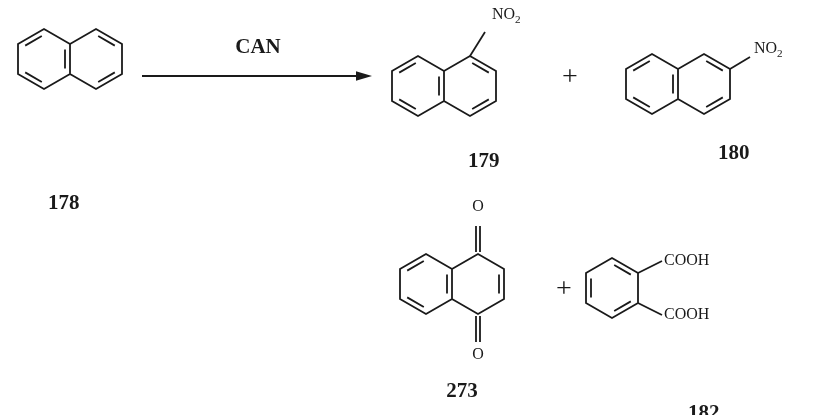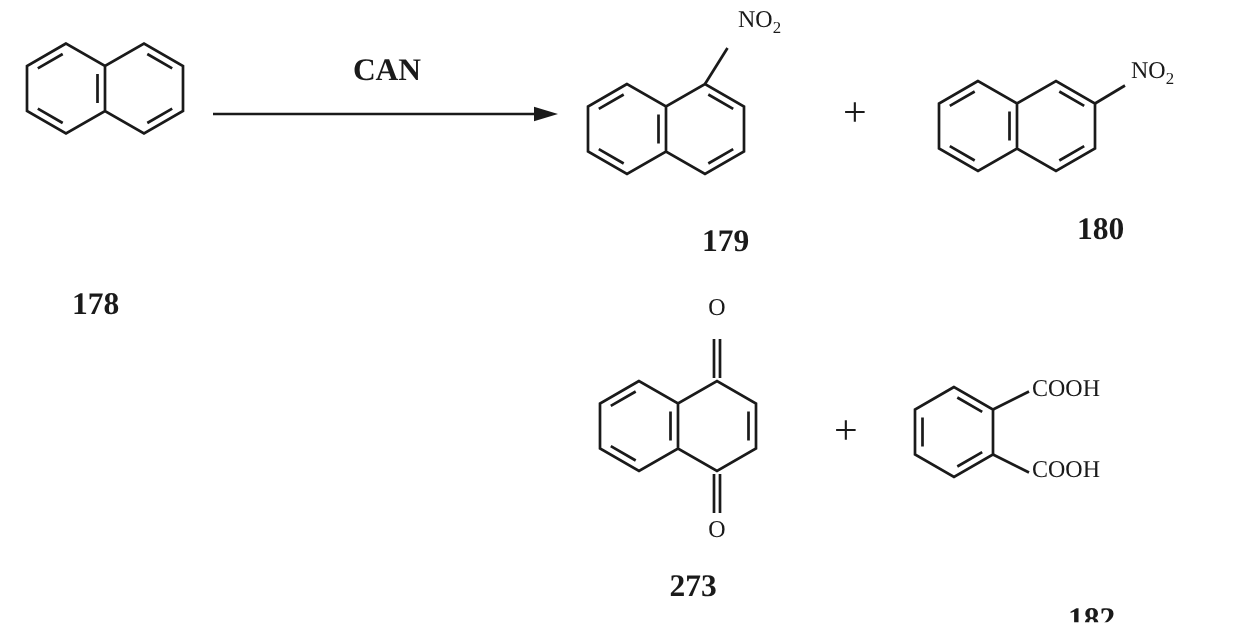--- a/index.html
+++ b/index.html
@@ -71,21 +71,21 @@
     <span class="atom centerx" style="left:82px;top:0;">O</span>
     <svg style="left:0;top:20px;" width="112" height="140" viewBox="0 0 112 140">
       <path d="M30 38 L4 53 L4 83 L30 98 L56 83 L82 98 L108 83 L108 53 L82 38 L56 53 Z M56 53 L56 83"></path>
       <path d="M80 36 L80 10 M84 36 L84 10 M80 100 L80 126 M84 100 L84 126"></path>
       <path d="M27.8 45 L11.2 54.6 M11.2 81.4 L27.8 91 M51 58.4 L51 77.6 M103 58.4 L103 77.6"></path>
     </svg>
     <span class="atom centerx" style="left:82px;top:148px;">O</span>
     <span class="num centerx" style="left:66px;top:182px;">273</span>
   </div>
 
-  <div class="mol" style="left:604px;top:224px;width:225px;height:190px;">
+  <div class="mol" style="left:580px;top:224px;width:225px;height:190px;">
     <svg style="left:0;top:16px;" width="120" height="96" viewBox="0 0 120 96">
       <path d="M32 18 L6 33 L6 63 L32 78 L58 63 L58 33 Z"></path>
       <path d="M58 33 L82 21 M58 63 L82 75"></path>
       <path d="M34.2 25 L50.8 34.6 M11 38.4 L11 57.6 M34.2 71 L50.8 61.4"></path>
     </svg>
     <span class="atom" style="left:84px;top:26px;">COOH</span>
     <span class="atom" style="left:84px;top:80px;">COOH</span>
     <span class="num" style="left:108px;top:164px;margin-top:12px;">182</span>
   </div>
 

